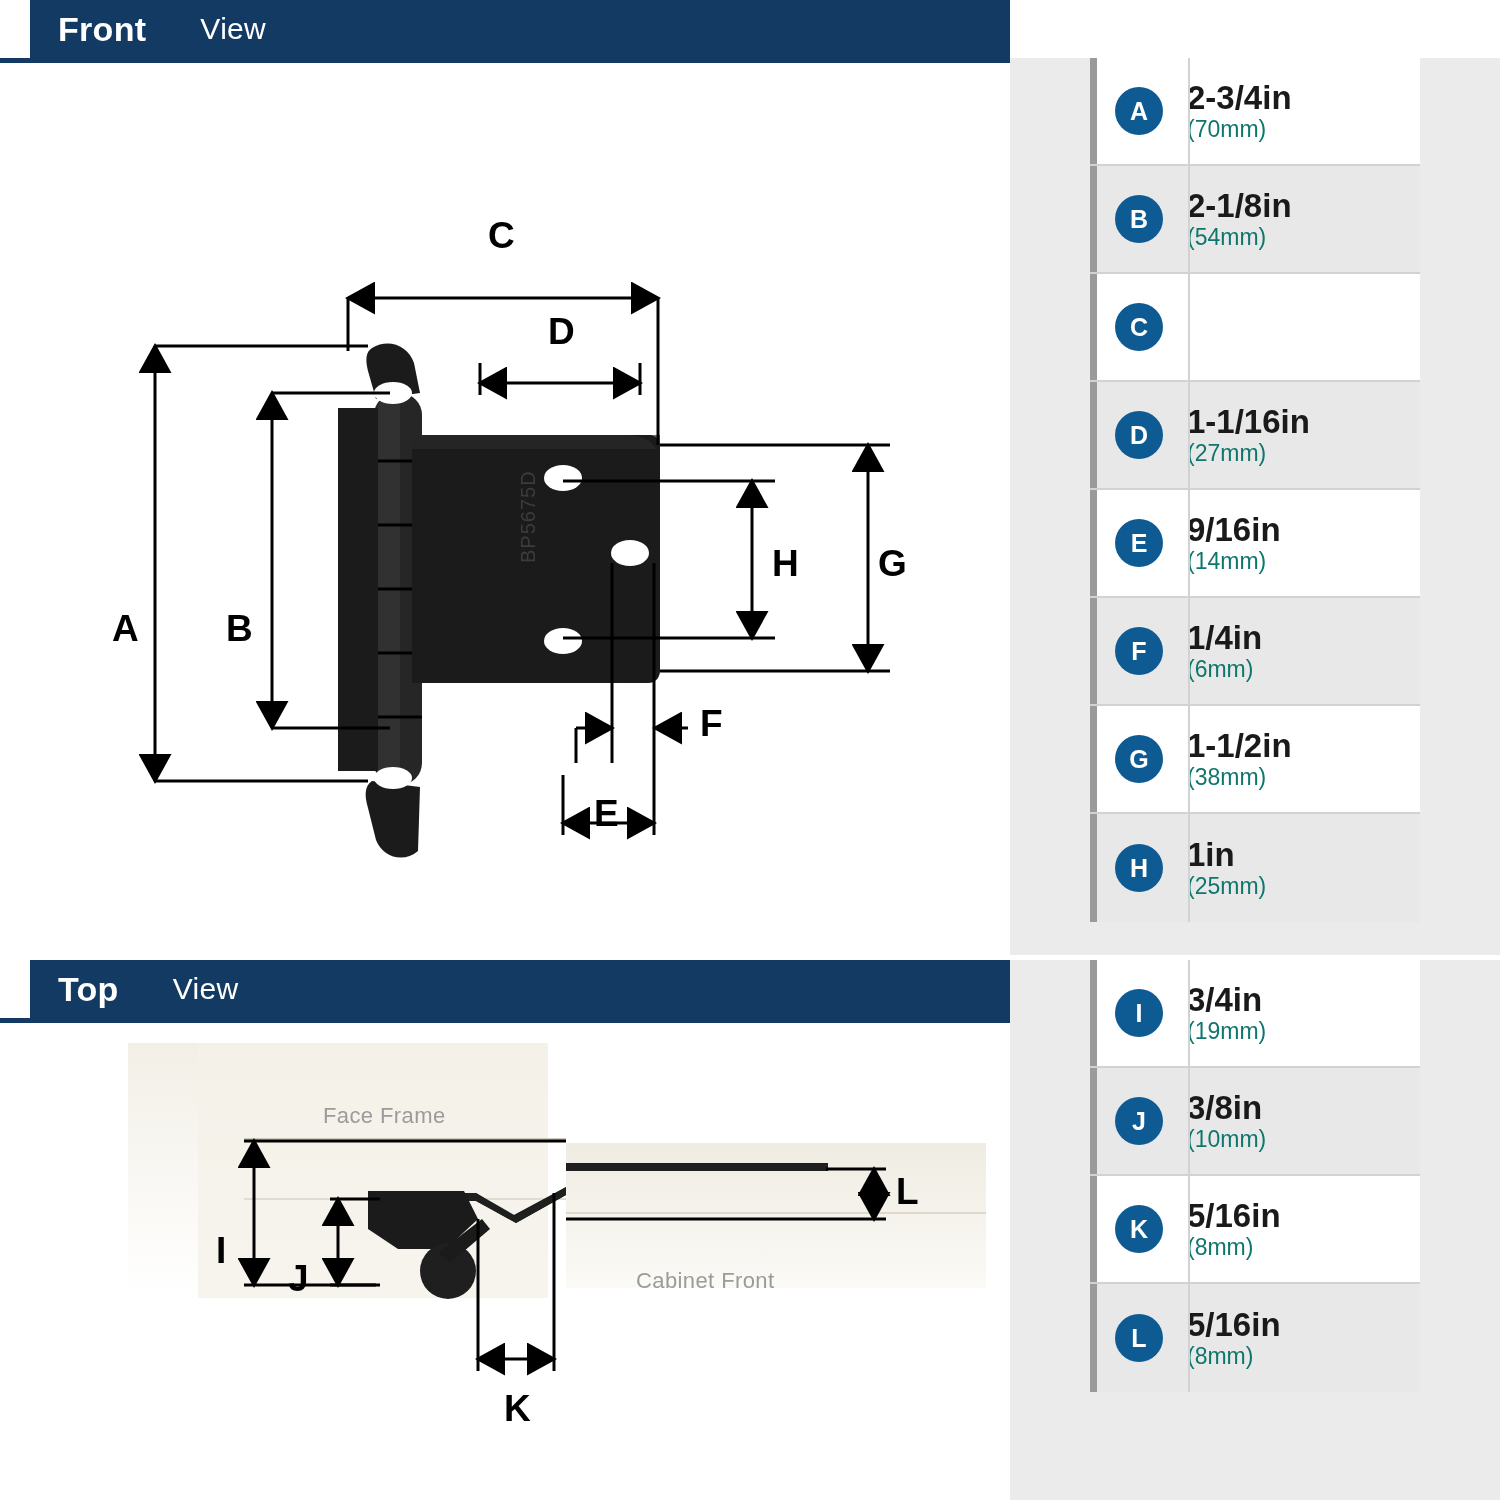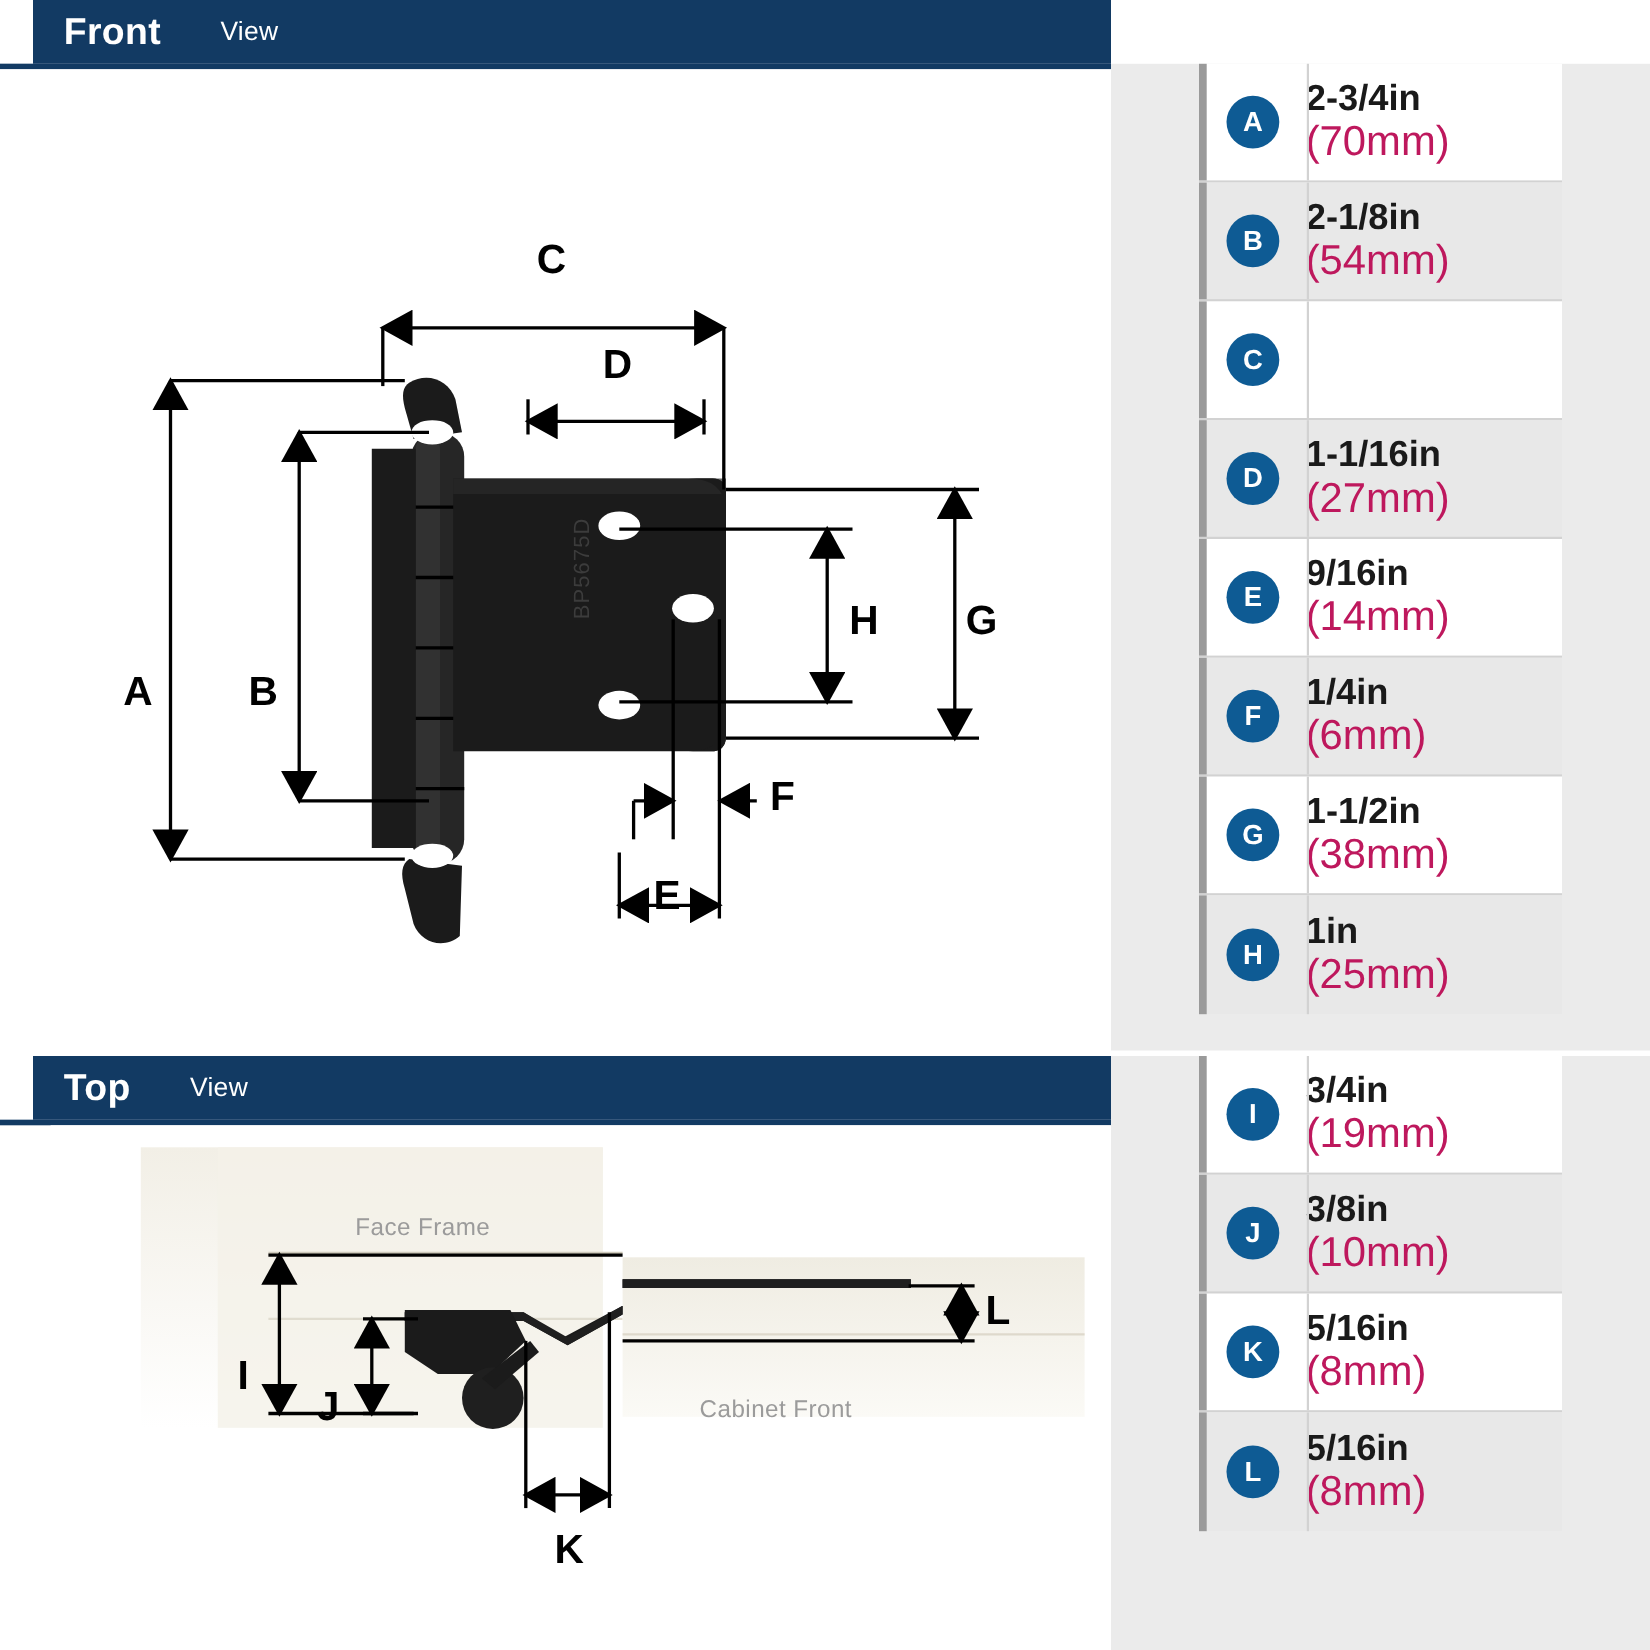--- a/index.html
+++ b/index.html
@@ -43,21 +43,21 @@
     gap: 43px;
   }
   .title-bar .bold {
     font-weight: bold;
     font-size: 34px;
     margin-left: 58px;
     letter-spacing: .3px;
   }
   .title-bar .light {
     font-weight: normal;
-    font-size: 24px;
+    font-size: 30px;
     margin-left: 11px;
     letter-spacing: .3px;
   }
   .title-accent {
     position: absolute;
     left: 0;
     top: 0;
     width: 30px;
     height: 58px;
     background: #ffffff;
@@ -136,22 +136,22 @@
     margin-left: 24px;
     line-height: 1.12;
   }
   .legend-text .inch {
     font-size: 33px;
     font-weight: bold;
     color: #1a1a1a;
     display: block;
   }
   .legend-text .mm {
-    font-size: 38px;
-    color: #be185d;
+    font-size: 23px;
+    color: #0f766e;
     display: block;
   }
 
   
   .dim-label {
     position: absolute;
     font-weight: bold;
     font-size: 37px;
     color: #000000;
   }

